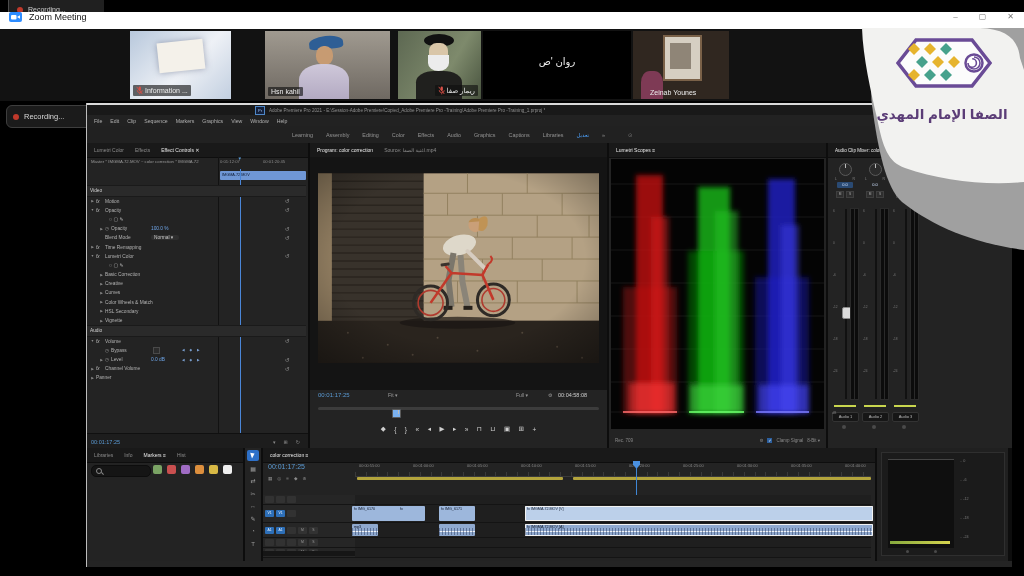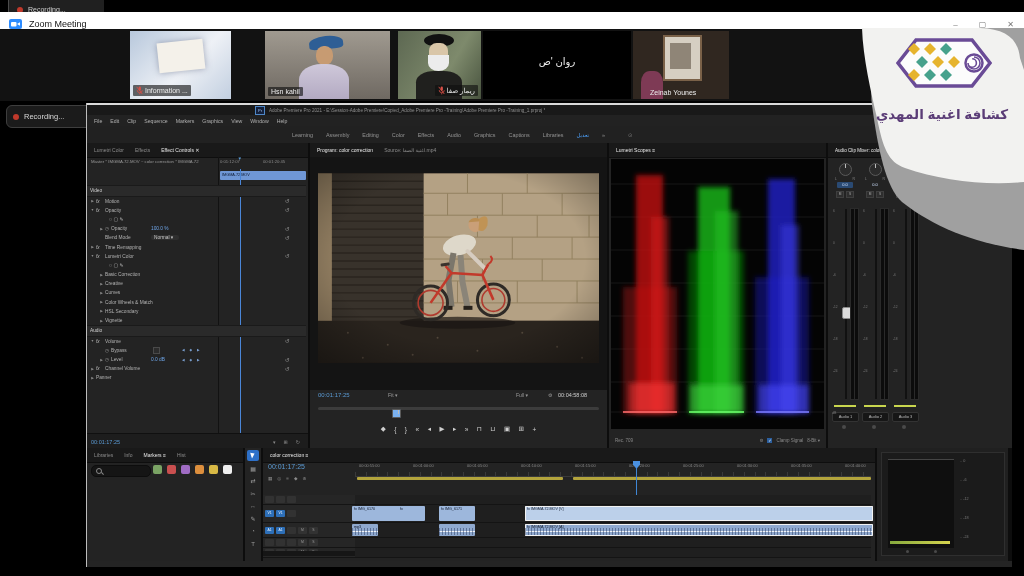--- a/index.html
+++ b/index.html
@@ -6,21 +6,21 @@
   .stage{position:relative;width:1024px;height:576px;background:#000;overflow:hidden;
          font-family:"Liberation Sans","DejaVu Sans",sans-serif;-webkit-font-smoothing:antialiased;}
   .abs{position:absolute;}
   .nowrap{white-space:nowrap;}
 
   
   #rec0{left:8px;top:0;width:96px;height:13px;overflow:hidden;}
   #rec0 .pill{position:absolute;left:0;top:-11px;width:92px;height:23px;background:#202020;border:1px solid #4c4c4c;border-radius:5px;display:flex;align-items:flex-end;padding:0 0 3px 8px;gap:5px;}
   .reddot{width:6px;height:6px;border-radius:50%;background:#c0392b;display:inline-block;}
   #rec0 .pill span{font-size:7px;color:#cfcfcf;}
-  #zbar{left:0;top:12px;width:1024px;height:17px;background:#fff;display:flex;align-items:flex-end;}
+  #zbar{left:0;top:12px;width:1024px;height:17px;background:#fff;display:flex;align-items:flex-start;}
   #zbar .cam{width:13px;height:10px;margin-left:9px;}
   #zbar .ttl{font-size:9px;color:#141414;margin-left:7px;}
   #zbar .ctrls{margin-left:auto;margin-right:10px;display:flex;gap:21px;font-size:8px;color:#777;}
   #strip{left:0;top:29px;width:1024px;height:72px;background:#121212;}
   .tile{position:absolute;top:2px;height:68px;background:#000;overflow:hidden;}
   .nlabel{position:absolute;display:flex;align-items:center;gap:2px;background:rgba(15,15,15,.62);padding:1px 3px;font-size:7px;color:#ececec;border-radius:1px;}
   .micsvg{width:7px;height:9px;flex:0 0 auto;}
   #rec1{left:6px;top:105px;width:82px;height:21px;background:#1b1b1b;border:1px solid #3e3e3e;border-radius:6px;display:flex;align-items:center;gap:5px;padding-left:6px;}
   #rec1 span{font-size:7.5px;color:#d8d8d8;}
 
@@ -810,15 +810,15 @@
         <path d="M38,22 l6,6 l-6,6 l-6,-6 Z" fill="#46a18c"></path>
         <path d="M54,22 l6,6 l-6,6 l-6,-6 Z" fill="#e6b42e"></path>
         <path d="M70,22 l6,6 l-6,6 l-6,-6 Z" fill="#e6b42e"></path>
         <path d="M30,35 l6,6 l-6,6 l-6,-6 Z" fill="#e6b42e"></path>
         <path d="M46,35 l6,6 l-6,6 l-6,-6 Z" fill="#46a18c"></path>
         <path d="M62,35 l6,6 l-6,6 l-6,-6 Z" fill="#46a18c"></path>
       </g>
       <circle cx="90" cy="29" r="8.5" fill="#fff" stroke="#6a4b96" stroke-width="2.5"></circle>
       <path d="M90,23 a6,6 0 1 1 -6,6 a4.2,4.2 0 1 0 4.2,-4.2" fill="none" stroke="#6a4b96" stroke-width="1.6"></path>
     </svg>
-    <div id="logo-text">كشافة اغنية المهدي</div>
+    <div id="logo-text">الصفا الإمام المهدي</div>
   </div>
 </div>
 
 </body></html>

